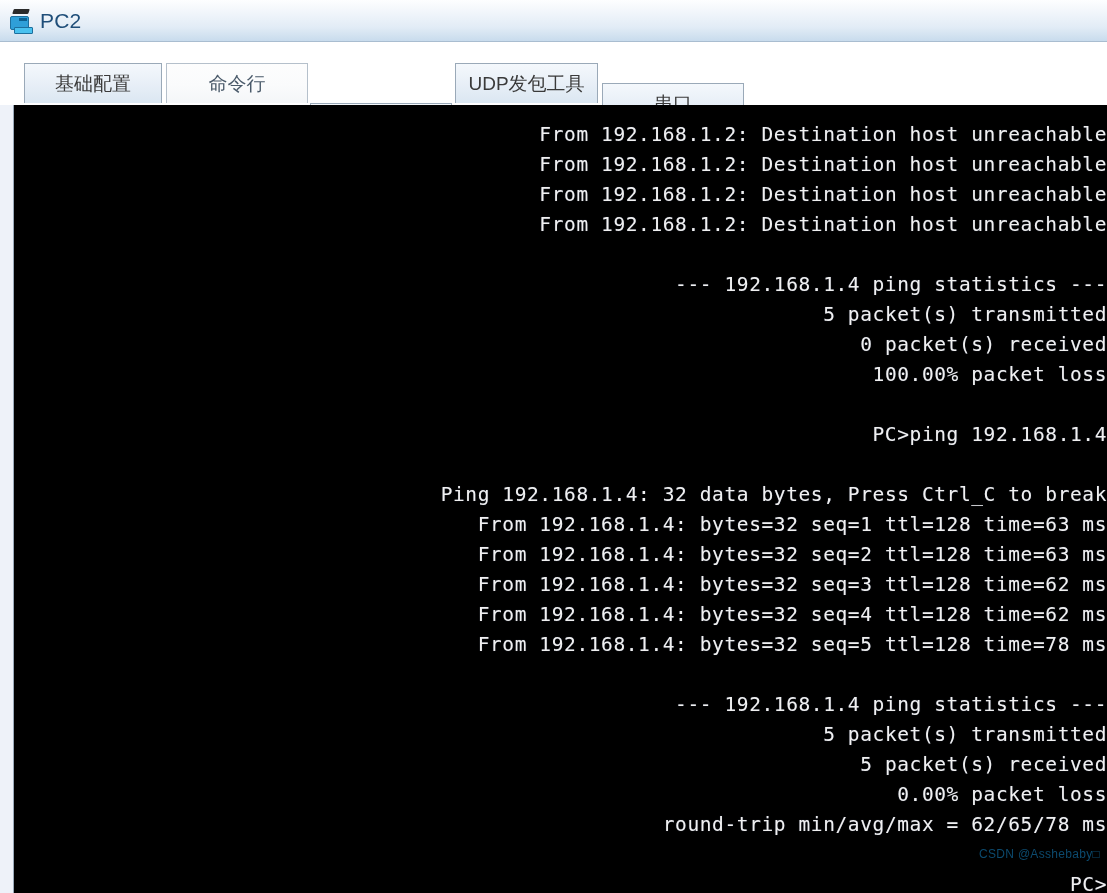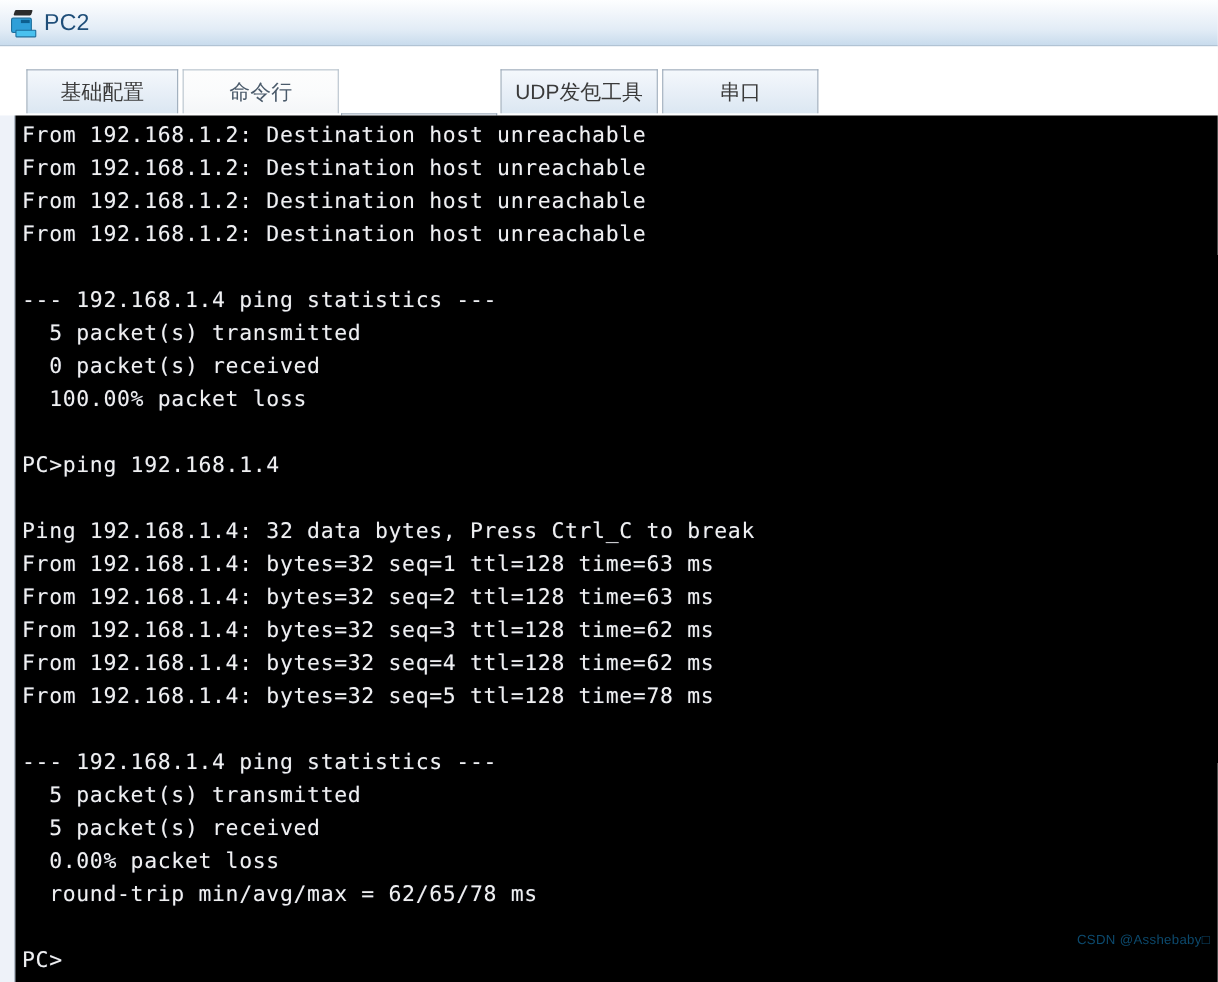--- a/index.html
+++ b/index.html
@@ -13,20 +13,21 @@
     overflow: hidden;
     font-family: "Liberation Sans", sans-serif;
   }
 
   #app-window {
     position: relative;
     width: 1107px;
     height: 760px;
     background: #ffffff;
     box-sizing: border-box;
+    text-align: right;
   }
 
   
   #title-bar {
     position: absolute;
     left: 0; top: 0;
     width: 1107px;
     height: 42px;
     background: linear-gradient(to bottom, #fdfeff 0%, #f2f6fb 28%, #e2ecf6 66%, #c9dced 99%);
     border-bottom: 1px solid #a9bdd0;
@@ -128,21 +129,21 @@
     border-right: 1px solid #9aa9b8;
     box-sizing: border-box;
   }
   #terminal {
     position: absolute;
     left: 14px; top: 0;
     width: 1093px;
     height: 788px;
     background: #000000;
     overflow: hidden;
-    padding: 3px 0 0 6px;
+    padding: 15px 0 0 6px;
     box-sizing: border-box;
   }
   #console-output {
     margin: 0;
     font-family: "DejaVu Sans Mono", "Liberation Mono", monospace;
     font-size: 19.5px;
     line-height: 30px;
     color: #f0f0f0;
     white-space: pre;
     letter-spacing: 0.6px;
@@ -180,21 +181,21 @@
     </div>
     <div class="tab active" style="left:166px; width:142px;">
       <span>命令行</span>
     </div>
     <div class="tab" style="left:310px; width:142px;margin-top:40px;">
       <span>组播</span>
     </div>
     <div class="tab" style="left:455px; width:143px;">
       <span>UDP发包工具</span>
     </div>
-    <div class="tab" style="left:602px; width:142px;">
+    <div class="tab" style="left:602px; width:142px;margin-top:20px;">
       <span>串口</span>
     </div>
   </div>
 
   <div id="terminal-frame">
     <div id="terminal-gutter"></div>
     <div id="terminal">
       <pre id="console-output">From 192.168.1.2: Destination host unreachable
 From 192.168.1.2: Destination host unreachable
 From 192.168.1.2: Destination host unreachable

